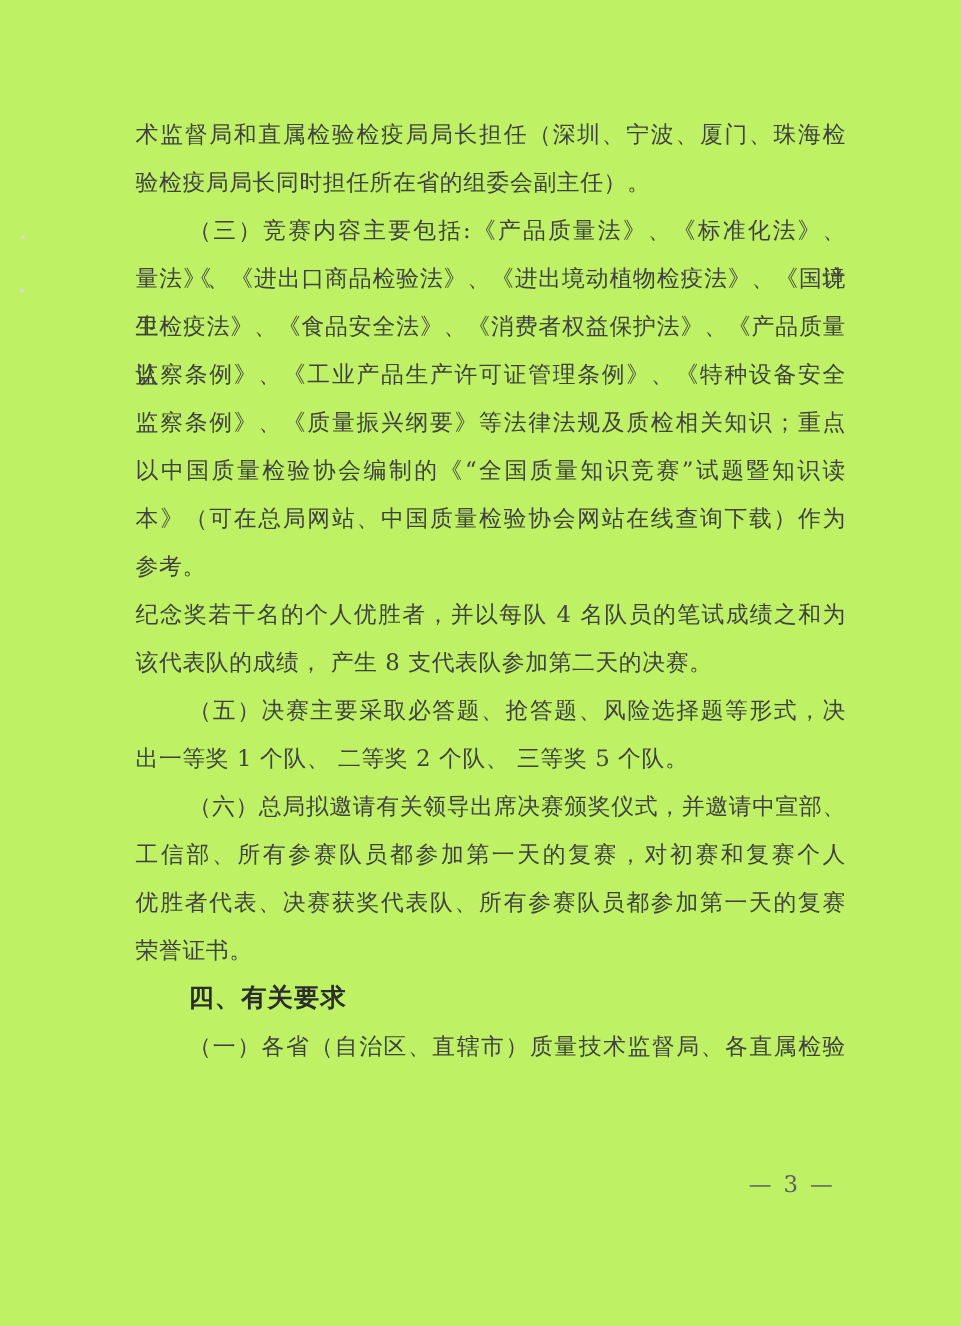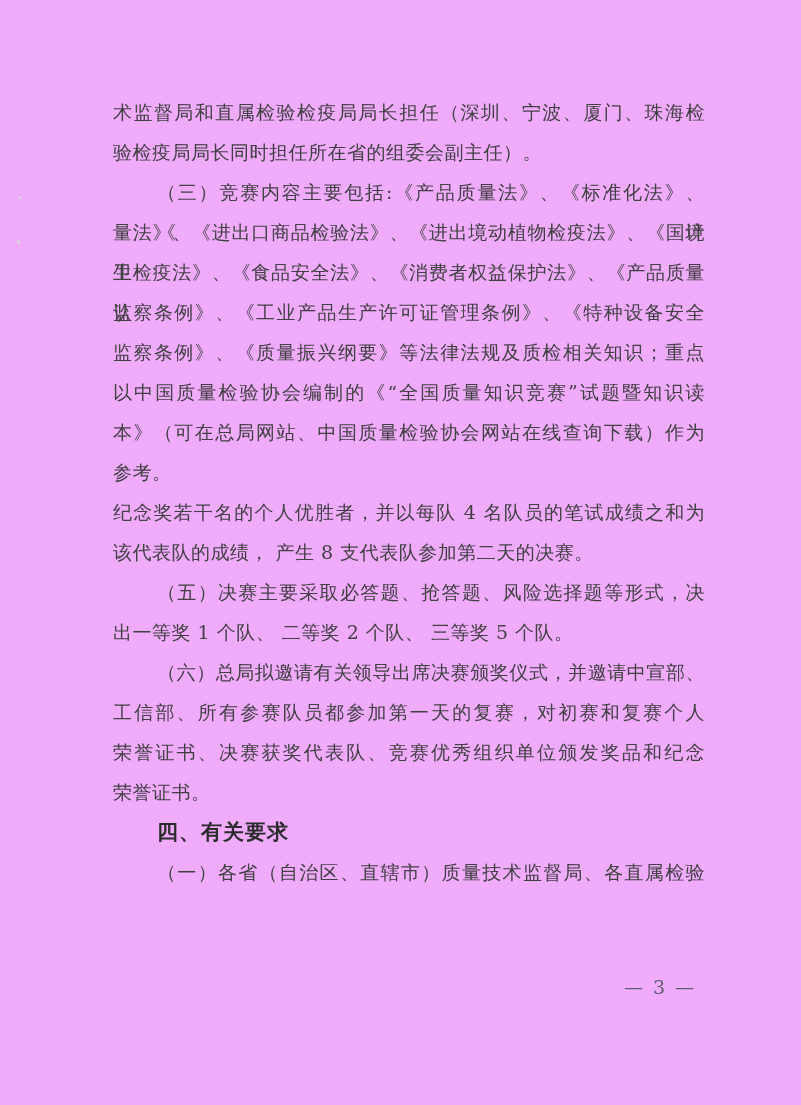--- a/index.html
+++ b/index.html
@@ -5,21 +5,21 @@
   html, body {
     margin: 0;
     padding: 0;
     background: #e8e8e8;
   }
   .page {
     position: relative;
     width: 801px;
     height: 1105px;
     margin: 0 auto;
-    background: #f0abfc;
+    background: #bef264;
     overflow: hidden;
     font-family: "DejaVu Serif", "Liberation Serif", serif;
   }
   .doc-body {
     position: absolute;
     left: 113px;
     top: 92px;
     width: 592px;
   }
   .line {
@@ -81,19 +81,19 @@
       <div class="line justify">监察条例》、《质量振兴纲要》等法律法规及质检相关知识；重点</div>
       <div class="line justify">以中国质量检验协会编制的《“全国质量知识竞赛”试题暨知识读</div>
       <div class="line justify">本》（可在总局网站、中国质量检验协会网站在线查询下载）作为</div>
       <div class="line">参考。</div>
       <div class="line justify">纪念奖若干名的个人优胜者，并以每队 4 名队员的笔试成绩之和为</div>
       <div class="line">该代表队的成绩， 产生 8 支代表队参加第二天的决赛。</div>
       <div class="line indent justify">（五）决赛主要采取必答题、抢答题、风险选择题等形式，决</div>
       <div class="line">出一等奖 1 个队、 二等奖 2 个队、 三等奖 5 个队。</div>
       <div class="line indent justify">（六）总局拟邀请有关领导出席决赛颁奖仪式，并邀请中宣部、</div>
       <div class="line justify">工信部、所有参赛队员都参加第一天的复赛，对初赛和复赛个人</div>
-      <div class="line justify">荣誉证书、决赛获奖代表队、竞赛优秀组织单位颁发奖品和纪念</div>
+      <div class="line justify">优胜者代表、决赛获奖代表队、所有参赛队员都参加第一天的复赛</div>
       <div class="line">荣誉证书。</div>
       <div class="line indent heading">四、有关要求</div>
       <div class="line indent justify">（一）各省（自治区、直辖市）质量技术监督局、各直属检验</div>
     </div>
   <div class="page-number">— 3 —</div>
 </div>
 
 </body></html>

